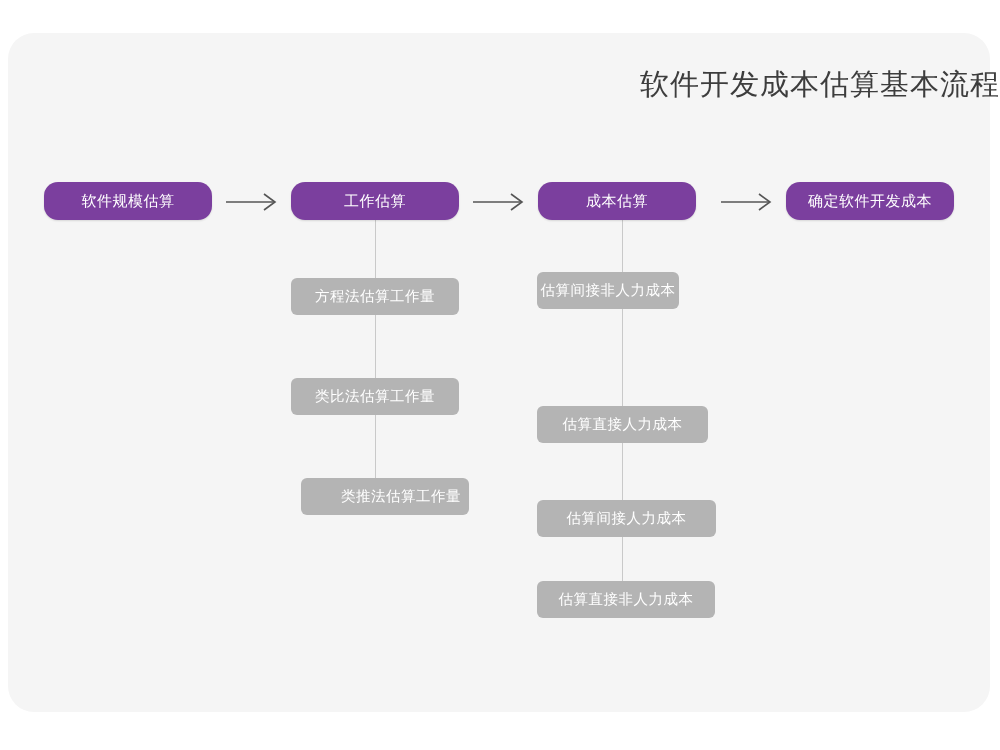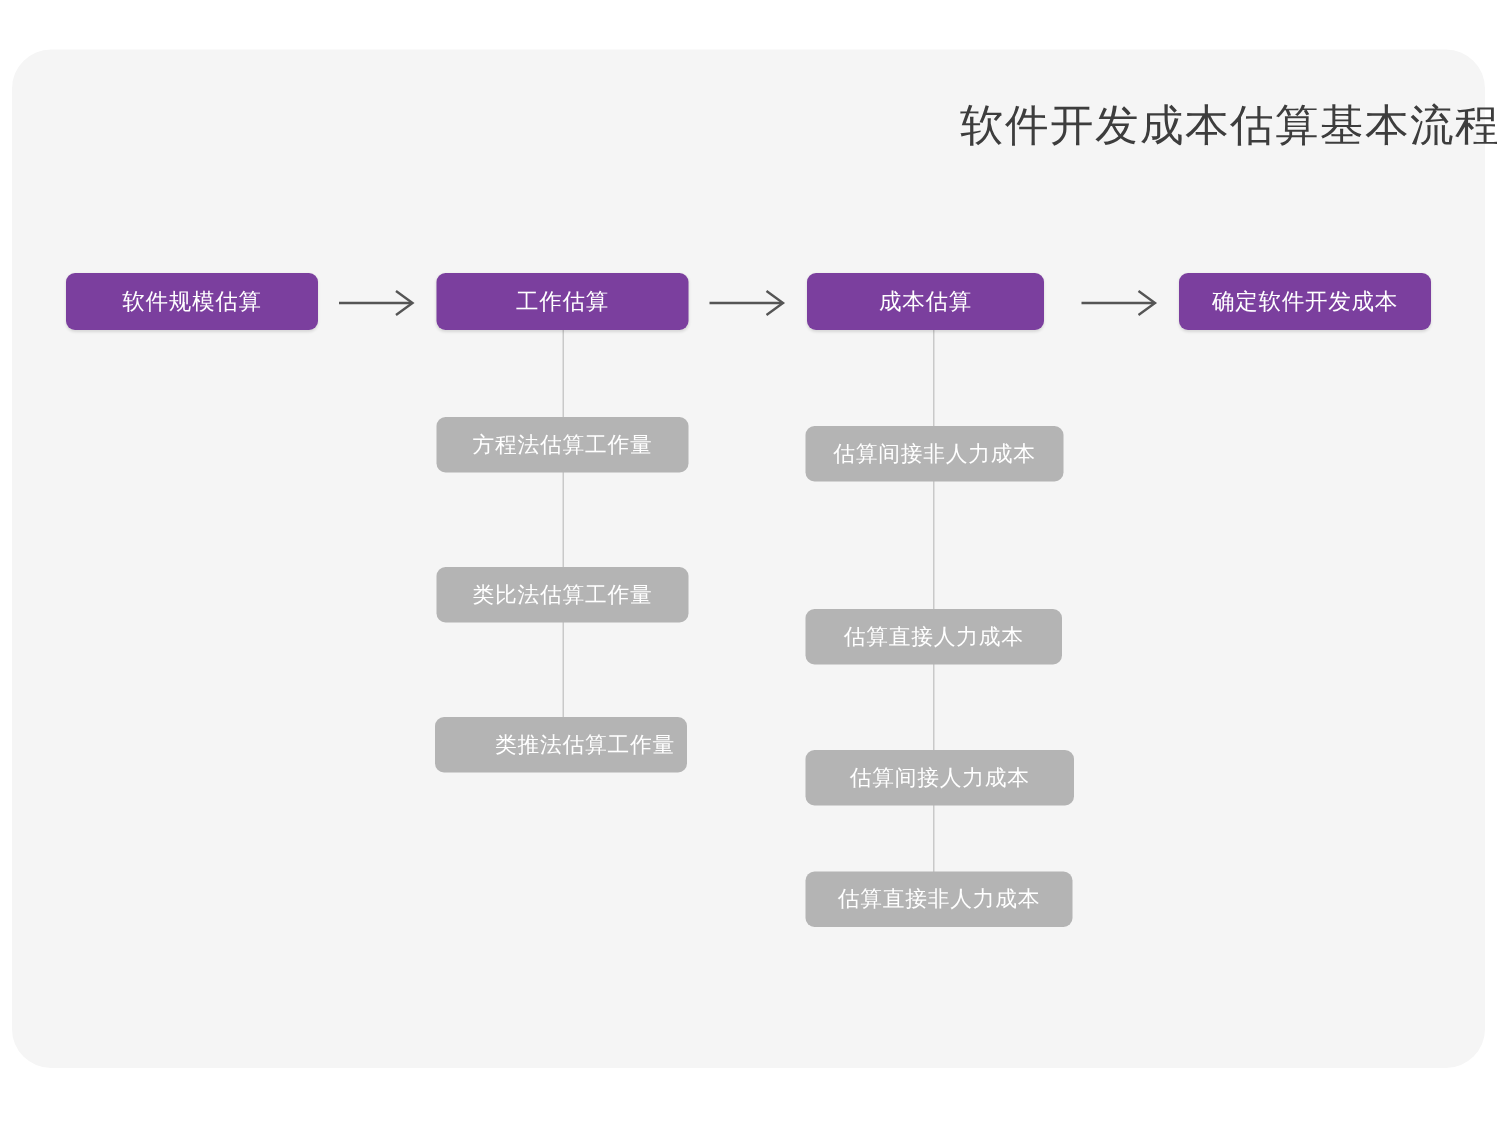--- a/index.html
+++ b/index.html
@@ -64,39 +64,40 @@
     color: #ffffff;
     font-size: 15px;
     letter-spacing: 0.5px;
     white-space: nowrap;
     user-select: none;
   }
   .node.primary {
     background: #7b3f9e;
     height: 38px;
     box-shadow: 0 1px 2px rgba(0,0,0,0.12);
+    border-radius: 14px;
   }
   .node.secondary {
     background: #b4b4b4;
     height: 37px;
     font-size: 14.5px;
     text-align: center;
   }
 
   
   #n-scale    { left: 44px;  top: 182px; width: 168px; }
   #n-effort   { left: 291px; top: 182px; width: 168px; }
   #n-cost     { left: 538px; top: 182px; width: 158px; }
   #n-final    { left: 786px; top: 182px; width: 168px; }
 
   #s-equation { left: 291px; top: 278px; width: 168px; }
   #s-analogy  { left: 291px; top: 378px; width: 168px; }
-  #s-deduce   { left: 290px; top: 478px; width: 168px; padding-left: 32px; }
+  #s-deduce   { left: 301px; top: 478px; width: 168px; padding-left: 32px; }
 
-  #s-indirect-nonlabor { left: 537px; top: 284px; width: 172px; }
+  #s-indirect-nonlabor { left: 537px; top: 272px; width: 142px; }
   #s-direct-labor      { left: 537px; top: 378px; width: 171px; margin-top: 28px; }
   #s-indirect-labor    { left: 537px; top: 500px; width: 179px; }
   #s-direct-nonlabor   { left: 537px; top: 581px; width: 178px; }
 
   
   #v-effort { left: 375px; top: 220px; height: 278px; }
   #v-cost   { left: 622px; top: 220px; height: 381px; }
 
   
   #a-1 { left: 224px; top: 190px; width: 58px; }

